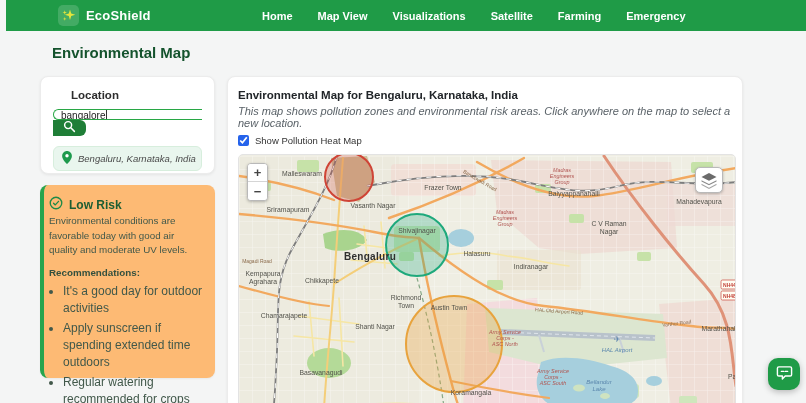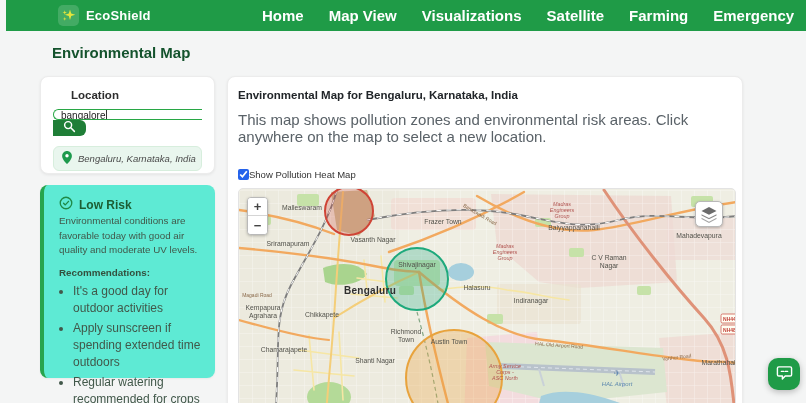--- a/index.html
+++ b/index.html
@@ -7,48 +7,48 @@
   .app {
     position:relative; width:806px; height:403px; overflow:hidden;
     background:#f4f5f5; font-family:"Liberation Sans", sans-serif; color:#222;
   }
   
   .navbar { position:absolute; top:0; left:0; width:806px; height:31px; background:#1f9b47;margin-left:6px; }
   .brand { position:absolute; left:52px; top:5px; display:flex; align-items:center; gap:7px; cursor:pointer; }
   .brand-logo { width:21px; height:21px; border-radius:5px; background:rgba(255,255,255,.16); display:flex; align-items:center; justify-content:center; }
   .brand-name { color:#fff; font-size:13px; font-weight:bold; letter-spacing:.2px; }
   .nav-links { position:absolute; left:256px; top:0; height:31px; display:flex; align-items:center; gap:25px; }
-  .nav-link { color:#fff; font-size:15px; font-weight:600; cursor:pointer; white-space:nowrap; }
+  .nav-link { color:#fff; font-size:11px; font-weight:600; cursor:pointer; white-space:nowrap; }
   
   .page-title { position:absolute; left:52px; top:44px; font-size:15px; font-weight:bold; color:#14532d; }
   
   .card { background:#fff; border:1px solid #ececec; border-radius:8px; box-shadow:0 1px 3px rgba(0,0,0,.07); }
   
   .location-card { position:absolute; left:40px; top:76px; width:175px; height:98px; padding:12px; }
   .location-title { font-size:11.5px; font-weight:bold; color:#2d2d2d;padding-left:18px; }
   .search-row { display:flex; margin-top:8px; height:27px;flex-direction:column; }
   .search-box { flex:1; border:1.5px solid #28a745; border-right:none; border-radius:6px 0 0 6px; background:#fff; display:flex; align-items:center; padding:0 7px; font-size:10px; color:#222; overflow:hidden; cursor:text; }
   .typo { text-decoration:underline wavy #e03d3d; text-decoration-thickness:1px; text-underline-offset:2px; }
   .caret { display:inline-block; width:1px; height:12px; background:#333; margin-left:1px; vertical-align:-2px; }
   .search-btn { width:33px; background:#1f7e37; border:none; border-radius:0 6px 6px 0; display:flex; align-items:center; justify-content:center; cursor:pointer; }
   .loc-pill { margin-top:10px; height:25px; background:#e9f6ee; border:1px solid #d7eedd; border-radius:6px; display:flex; align-items:center; gap:6px; padding:0 8px;font-style:italic; }
   .loc-pill-text { font-size:9.5px; color:#4a4a4a; white-space:nowrap; }
   
-  .risk-card { position:absolute; left:40px; top:185px; width:175px; height:193px; background:#5eead4; border-radius:8px; border-left:4px solid #27a44d; padding:11px 12px 10px 15px; box-shadow:0 1px 2px rgba(0,0,0,.05); }
+  .risk-card { position:absolute; left:40px; top:185px; width:175px; height:193px; background:#fdba74; border-radius:8px; border-left:4px solid #27a44d; padding:11px 12px 10px 5px; box-shadow:0 1px 2px rgba(0,0,0,.05); }
   .risk-head { display:flex; align-items:center; gap:6px; }
   .risk-level { font-size:12px; font-weight:bold; color:#1c5e33; }
   .risk-desc { font-size:9.8px; line-height:1.5; color:#41584a; }
   .risk-rec-title { margin-top:9px; font-size:9.8px; font-weight:bold; color:#33503e; }
   .risk-list { margin-top:5px; padding-left:14px; }
   .risk-list li { font-size:12px; line-height:1.42; color:#41584a; margin-bottom:3px; }
   
   .main-card { position:absolute; left:227px; top:76px; width:516px; height:380px; padding:12px 9px 9px 10px; }
   .main-title { font-size:11.5px; font-weight:bold; color:#212529; }
-  .main-subtitle { margin-top:10px; font-size:15px; color:#5a6268; }
-  .toggle-row { margin-top:24px; display:flex; align-items:flex-end; }
+  .main-subtitle { margin-top:4px; font-size:11px; color:#5a6268;font-style:italic; }
+  .toggle-row { margin-top:6px; display:flex; align-items:flex-end; gap:6px; }
   .toggle-row input { width:11px; height:11px; accent-color:#2563eb; cursor:pointer; }
   .toggle-label { font-size:9.5px; color:#333; cursor:pointer; }
   
   .map-canvas { position:relative; margin-top:8px; width:498px; height:262px; border-radius:5px; overflow:hidden; border:1px solid #e3e3e3; background:#efeee3; cursor:pointer; }
   .map-canvas svg { display:block; }
   .zoom-ctrl { position:absolute; left:8px; top:8px; width:21px; background:#fff; border:1px solid #b9b9b9; border-radius:4px; overflow:hidden; box-shadow:0 1px 3px rgba(0,0,0,.25); }
   .zoom-btn { width:100%; height:18px; display:flex; align-items:center; justify-content:center; font-size:13px; font-weight:bold; color:#444; cursor:pointer; background:#fff; }
   .zoom-btn:first-child { border-bottom:1px solid #d5d5d5; }
   .layers-ctrl { position:absolute; right:12px; top:12px; width:28px; height:26px; background:#fff; border:1px solid #b9b9b9; border-radius:5px; display:flex; align-items:center; justify-content:center; cursor:pointer; box-shadow:0 1px 3px rgba(0,0,0,.25); }
   

